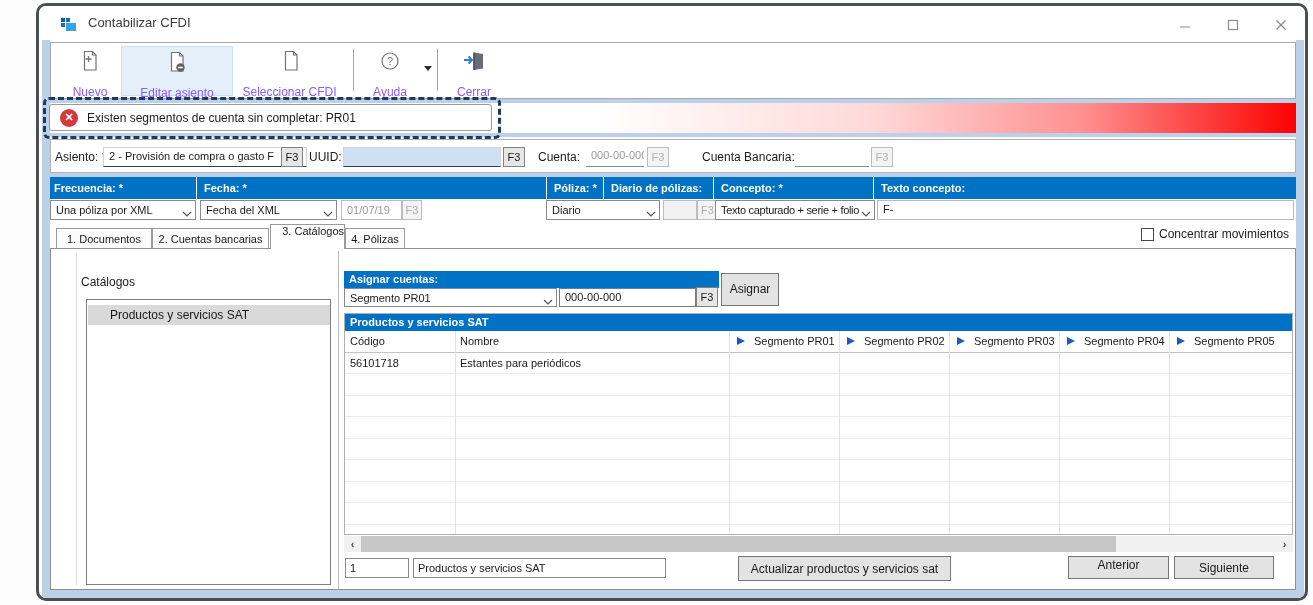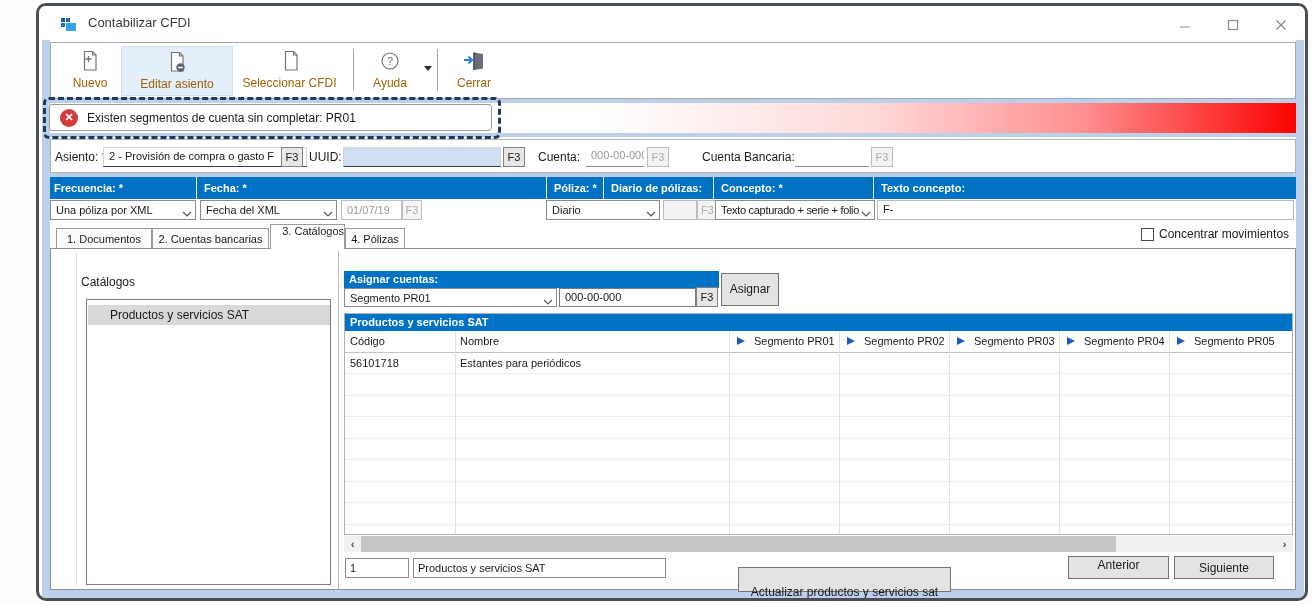--- a/index.html
+++ b/index.html
@@ -16,21 +16,21 @@
   
   .accent{background:#bdd0ea;}
   .strip-left{left:3px;top:34px;width:8px;height:556px;}
   .strip-right{left:1257px;top:34px;width:8px;height:556px;}
   .strip-bottom{left:3px;top:584px;width:1262px;height:8px;}
   .hline{left:11px;width:1246px;height:4px;}
   
   .toolbar{left:11px;top:36px;width:1246px;height:57px;background:#fff;border:1px solid #a7a7a7;}
   .tb-btn{position:absolute;top:3px;height:50px;text-align:center;padding-top:3px;cursor:default;}
   .tb-btn .ic{display:block;height:26px;}
-  .tb-btn .lb{display:block;font-size:12px;color:#a16207;white-space:nowrap;margin-top:1px;}
+  .tb-btn .lb{display:block;font-size:12px;color:#8b5cf6;white-space:nowrap;margin-top:10px;}
   .tb-hl{background:#e4effa;border:1px solid #cbe0f2;}
   .tb-sep{position:absolute;top:6px;width:1px;height:42px;background:#a5a5a5;}
   .dd-arrow{position:absolute;width:0;height:0;border-left:4px solid transparent;border-right:4px solid transparent;border-top:5px solid #2b2b2b;}
   
   .error-strip{left:11px;top:97px;width:1246px;height:30px;
     background:linear-gradient(to right,#ffffff 0%,#ffffff 44%,#ffd9d9 66%,#ff8f8f 83%,#fb0200 100%);}
   .error-box{position:absolute;left:-1px;top:1px;width:443px;height:27px;background:#ffffff;
     border:1px solid #9b9b9b;border-radius:3px;display:flex;align-items:center;}
   .error-icon{width:18px;height:18px;border-radius:50%;background:#d23b3b;color:#fff;display:flex;
     align-items:center;justify-content:center;font-size:11px;font-weight:bold;margin:0 9px 0 10px;flex:0 0 auto;}
@@ -301,19 +301,19 @@
       </div>
 
       <div class="hscroll">
         <span class="sb-arrow" style="left:0;">‹</span>
         <div class="sb-thumb"></div>
         <span class="sb-arrow" style="left:932px;">›</span>
       </div>
 
       <div class="ftr-inp" style="left:294px;top:309px;width:64px;">1</div>
       <div class="ftr-inp" style="left:362px;top:309px;width:253px;">Productos y servicios SAT</div>
-      <div class="btn" style="left:687px;top:307px;width:213px;height:25px;padding-top:17px;margin-top:11px;">Actualizar productos y servicios sat</div>
+      <div class="btn" style="left:687px;top:307px;width:213px;height:25px;padding-top:5px;">Actualizar productos y servicios sat</div>
       <div class="btn" style="left:1017px;top:307px;width:101px;height:23px;padding-top:1px;">Anterior</div>
       <div class="btn" style="left:1123px;top:307px;width:100px;height:23px;padding-top:4px;">Siguiente</div>
     </div>
 
   </div>
 </div>
 
 </body></html>

